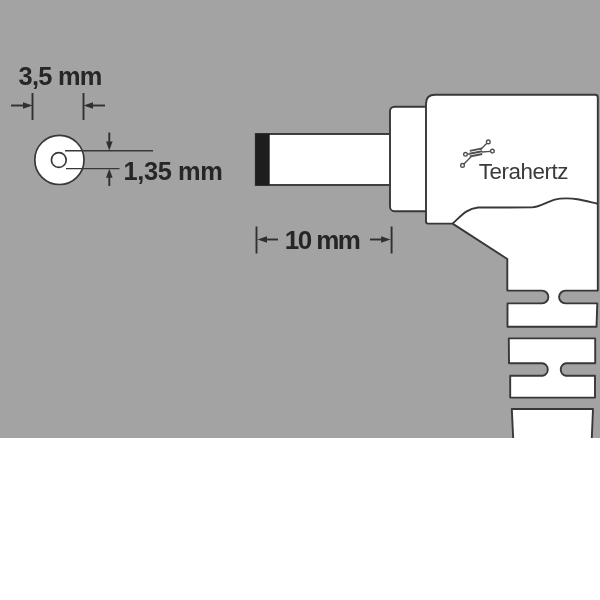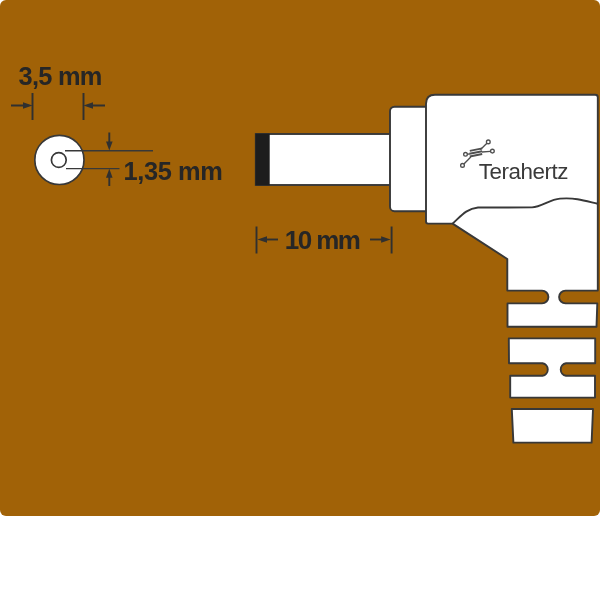--- a/index.html
+++ b/index.html
@@ -1,16 +1,16 @@
 <!DOCTYPE html>
 <html><head>
 <meta charset="utf-8">
 <style>
   html,body{margin:0;padding:0;background:#ffffff;}
-  .page{position:relative;width:600px;height:516px;background:#a16207;overflow:hidden;border-radius:6px;}
+  .page{position:relative;width:600px;height:438px;background:#a3a3a3;overflow:hidden;}
   svg{position:absolute;top:0;left:0;}
   text{font-family:"Liberation Sans", sans-serif;}
   .dim{font-weight:bold;fill:#262626;}
 </style>
 </head>
 <body>
 <div class="page">
 <svg width="600" height="600" viewBox="0 0 600 600">
 
   <text class="dim" x="18.6" y="85.4" font-size="25.4" letter-spacing="-0.75">3,5 mm</text>

